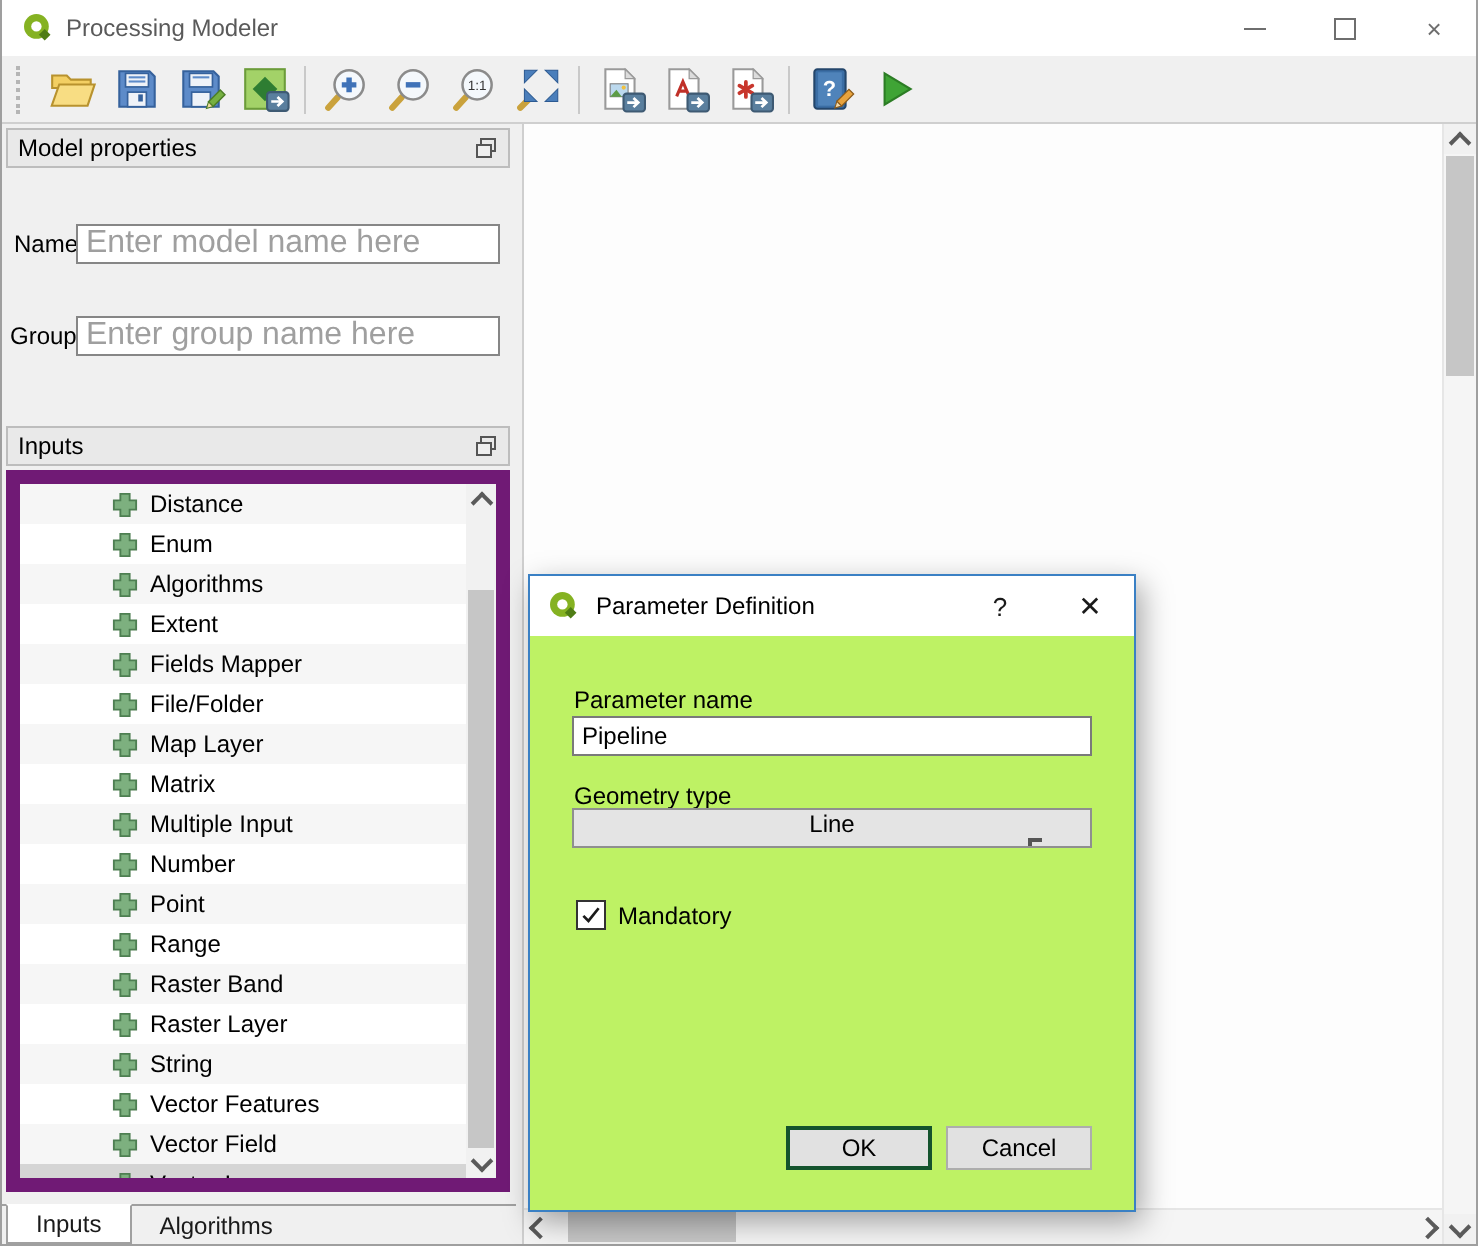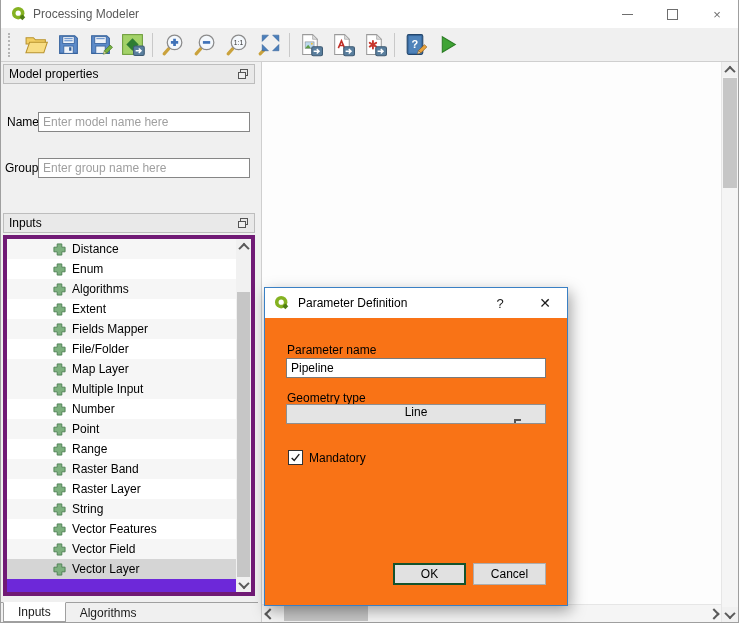--- a/index.html
+++ b/index.html
@@ -25,26 +25,26 @@
   .sep{width:1px;height:24px;background:#c9c9c9;margin:0 4px;}
   
   #left-panel{position:absolute;left:1px;top:62px;width:257px;bottom:1px;background:#f0f0f0;}
   .panel-header{position:absolute;left:2px;right:3px;height:20px;background:#e9e9e9;
     border:1px solid #bdbdbd;box-sizing:border-box;display:flex;align-items:center;padding:0 5px;}
   .panel-header .float-ic{margin-left:auto;}
   #mp-header{top:2px;}
   #inputs-header{top:151px;}
   .fld-label{position:absolute;font-size:12px;}
   .txt{position:absolute;left:37px;right:8px;height:20px;border:1px solid #868686;
-    font-family:inherit;font-size:12px;padding:0 4px;box-sizing:border-box;background:#fff;}
+    font-family:inherit;font-size:16px;padding:0 4px;box-sizing:border-box;background:#fff;}
   .txt::placeholder{color:#9f9f9f;opacity:1;}
   #lbl-name{left:6px;top:53px;}   #in-name{top:50px;}
   #lbl-group{left:4px;top:99px;}  #in-group{top:96px;}
-  #inputs-wrap{position:absolute;left:2px;right:3px;top:173px;bottom:26px;background:#6d28d9;
-    border:4px solid #701a75;box-sizing:border-box;display:flex;}
+  #inputs-wrap{position:absolute;left:2px;right:3px;top:173px;bottom:26px;background:#8b5cf6;
+    border:7px solid #701a75;box-sizing:border-box;display:flex;}
   #inputs-list{flex:1;overflow:hidden;}
   .list-item{height:20px;display:flex;align-items:center;padding-left:46px;background:#fff;cursor:default;}
   .list-item.alt{background:#f6f6f6;}
   .list-item.selected{background:#d5d5d5;}
   .plus-icon{width:13px;height:13px;margin-right:6px;display:inline-flex;}
   .list-label{font-size:12px;white-space:nowrap;}
   
   .sb-v{width:15px;background:#f1f1f1;position:relative;flex:none;}
   .sb-arrow{position:absolute;left:0;width:100%;height:15px;display:flex;align-items:center;justify-content:center;background:#f1f1f1;}
   .chev{width:6px;height:6px;border-left:2px solid #5a5a5a;border-top:2px solid #5a5a5a;}
@@ -61,21 +61,21 @@
   .tab.active{background:#fff;border:1px solid #a0a0a0;border-top:1px solid #fff;margin-top:-1px;margin-left:2px;}
   
   #canvas{position:absolute;left:261px;top:62px;right:1px;bottom:1px;background:#fdfdfd;
     border-left:1px solid #cfcfcf;}
   #canvas-sb-v{position:absolute;right:0;top:0;bottom:0;width:16px;background:#f5f5f5;border-left:1px solid #e6e6e6;}
   #canvas-sb-v .sb-thumb{top:16px;height:110px;}
   #canvas-sb-h{position:absolute;left:0;right:16px;bottom:0;height:17px;background:#f5f5f5;border-top:1px solid #e6e6e6;}
   .sb-arrow-h{position:absolute;top:0;height:100%;width:16px;display:flex;align-items:center;justify-content:center;}
   #canvas-sb-h .sb-thumb-h{position:absolute;top:1px;bottom:1px;left:22px;width:84px;background:#c6c6c6;}
   
-  #dialog{position:absolute;left:264px;top:287px;width:302px;height:317px;background:#f97316;
+  #dialog{position:absolute;left:264px;top:287px;width:302px;height:317px;background:#bef264;
     border:1px solid #3a80c4;box-shadow:3px 5px 14px rgba(0,0,0,.35);box-sizing:content-box;}
   #dlg-titlebar{position:relative;height:30px;background:#fff;display:flex;align-items:center;padding-left:9px;}
   #dlg-title{margin-left:8px;font-size:12px;color:#000;}
   .dlg-tb-btn{width:32px;height:30px;border:none;background:transparent;font-size:13px;color:#1a1a1a;
     display:flex;align-items:center;justify-content:center;cursor:default;font-family:inherit;}
   #dlg-help{margin-left:auto;margin-right:13px;}
   #dlg-close{margin-right:6px;font-size:14px;}
   .dlg-label{position:absolute;left:22px;font-size:12px;}
   #lbl-pname{top:55px;} #lbl-gtype{top:103px;}
   #dlg-pname{position:absolute;left:21px;top:70px;width:260px;height:20px;border:1px solid #7a7a7a;
@@ -323,20 +323,28 @@
             <span class="list-label">File/Folder</span>
           </div>
           <div class="list-item alt">
             <span class="plus-icon">
               <svg viewBox="0 0 14 14" width="13" height="13">
                 <path d="M4.5 1 h5 v3.5 h3.5 v5 h-3.5 v3.5 h-5 v-3.5 h-3.5 v-5 h3.5 z" fill="#7db07f" stroke="#4e7f52" stroke-width="1"></path>
               </svg>
             </span>
             <span class="list-label">Map Layer</span>
           </div>
+          <div class="list-item">
+            <span class="plus-icon">
+              <svg viewBox="0 0 14 14" width="13" height="13">
+                <path d="M4.5 1 h5 v3.5 h3.5 v5 h-3.5 v3.5 h-5 v-3.5 h-3.5 v-5 h3.5 z" fill="#7db07f" stroke="#4e7f52" stroke-width="1"></path>
+              </svg>
+            </span>
+            <span class="list-label">Matrix</span>
+          </div>
           <div class="list-item alt">
             <span class="plus-icon">
               <svg viewBox="0 0 14 14" width="13" height="13">
                 <path d="M4.5 1 h5 v3.5 h3.5 v5 h-3.5 v3.5 h-5 v-3.5 h-3.5 v-5 h3.5 z" fill="#7db07f" stroke="#4e7f52" stroke-width="1"></path>
               </svg>
             </span>
             <span class="list-label">Multiple Input</span>
           </div>
           <div class="list-item">
             <span class="plus-icon">

